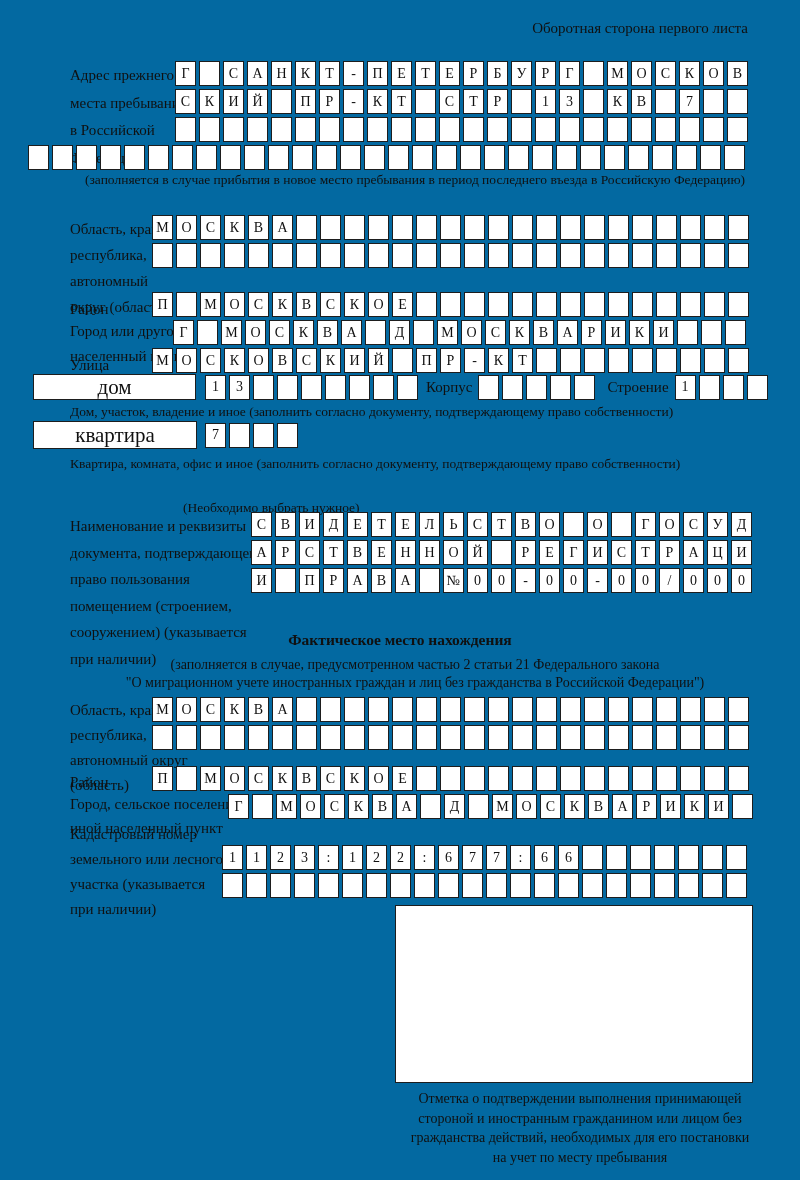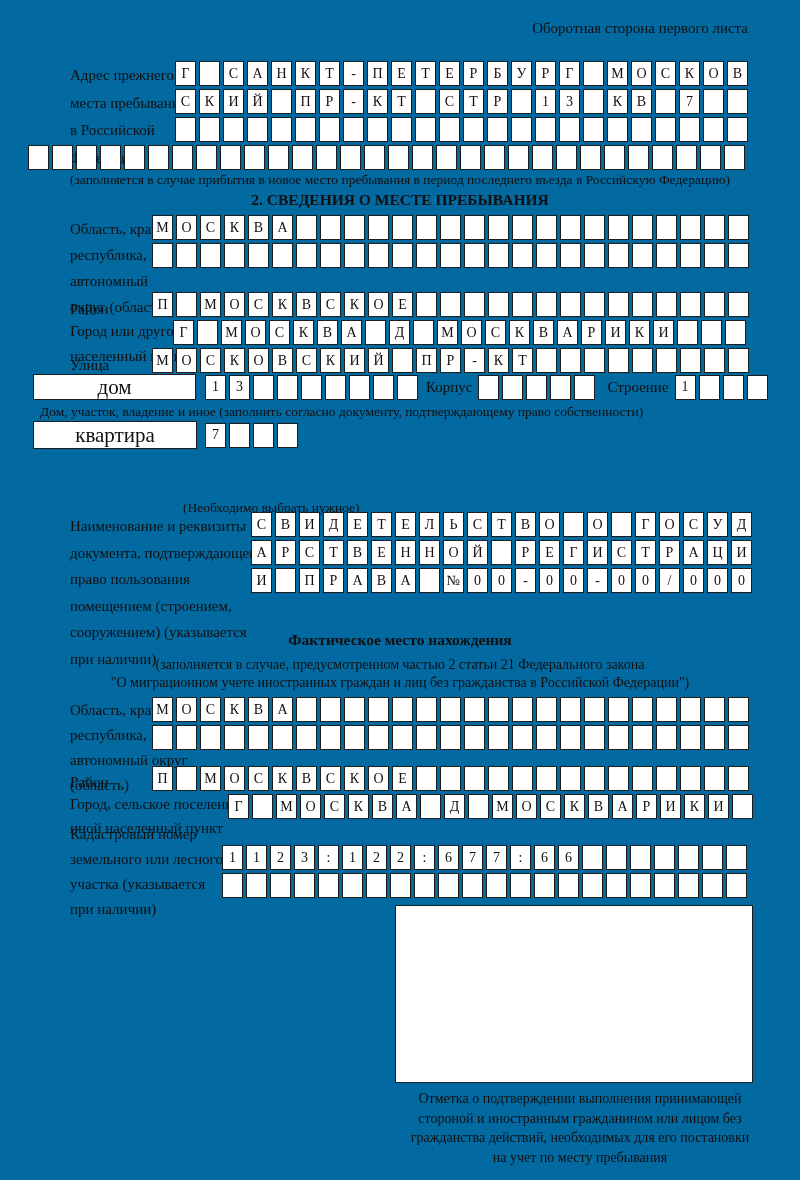--- a/index.html
+++ b/index.html
@@ -7,21 +7,21 @@
   body {
     width:800px; height:1180px;
     font-family:"Liberation Serif", serif;
     color:#101010;
   }
   .page { position:relative; width:800px; height:1180px; background:#0369a1; overflow:hidden; }
 
   .hdr  { position:absolute; top:20px; right:52px; font-size:15px; }
 
   .lbl  { position:absolute; white-space:pre-line; font-size:15px; line-height:26px; }
-  .cap  { position:absolute; font-size:13.5px; }
+  .cap  { position:absolute; font-size:13.5px;padding-left:30px; }
   .center { left:0; width:800px; text-align:center; }
   .title  { position:absolute; left:0; width:800px; text-align:center; font-weight:bold; font-size:15.5px; }
 
   .cells { display:flex; gap:3px; }
   .cells.abs { position:absolute; }
   .cell  {
     flex:0 0 21px; width:21px; height:25px;
     border:1.5px solid #1d1d1d;
     display:flex; align-items:center; justify-content:center;
     font-size:14px; background:#fff;
@@ -153,21 +153,20 @@
       <div class="cell"></div>
       <div class="cell"></div>
       <div class="cell"></div>
       <div class="cell"></div>
       <div class="cell"></div>
       <div class="cell"></div>
       <div class="cell"></div>
     </div>
   <div class="cap center" style="top:172px">(заполняется в случае прибытия в новое место пребывания в период последнего въезда в Российскую Федерацию)</div>
 
-  <div class="title" style="top:191px">2. СВЕДЕНИЯ О МЕСТЕ ПРЕБЫВАНИЯ</div>
 
   <div class="lbl" style="left:70px; top:216px">Область, край,
 республика,
 автономный
 округ (область)</div>
   <div class="cells abs" style="left:152px; top:215px">
       <div class="cell">М</div>
       <div class="cell">О</div>
       <div class="cell">С</div>
       <div class="cell">К</div>
@@ -341,20 +340,21 @@
 
   <div class="row" style="left:33px; top:421px">
     <div class="wordbox" style="width:164px; height:28px">квартира</div>
     <div class="cells" style="margin-left:8px">
         <div class="cell">7</div>
         <div class="cell"></div>
         <div class="cell"></div>
         <div class="cell"></div>
       </div>
   </div>
+  <div class="cap" style="left:40px; top:456px">Квартира, комната, офис и иное (заполнить согласно документу, подтверждающему право собственности)</div>
 
   <div class="note" style="left:183px; top:500px">(Необходимо выбрать нужное)</div>
 
   <div class="lbl" style="left:70px; top:513px; line-height:26.5px">Наименование и реквизиты
 документа, подтверждающего
 право пользования
 помещением (строением,
 сооружением) (указывается
 при наличии)</div>
   <div class="cells abs" style="left:251px; top:512px">

